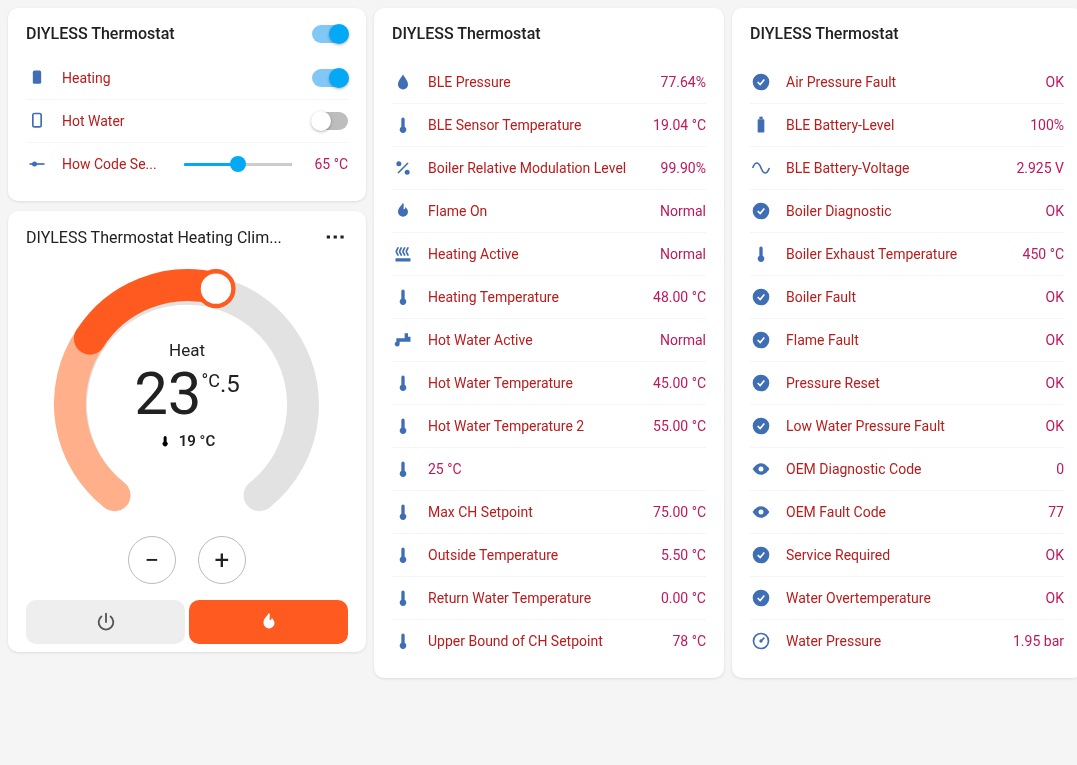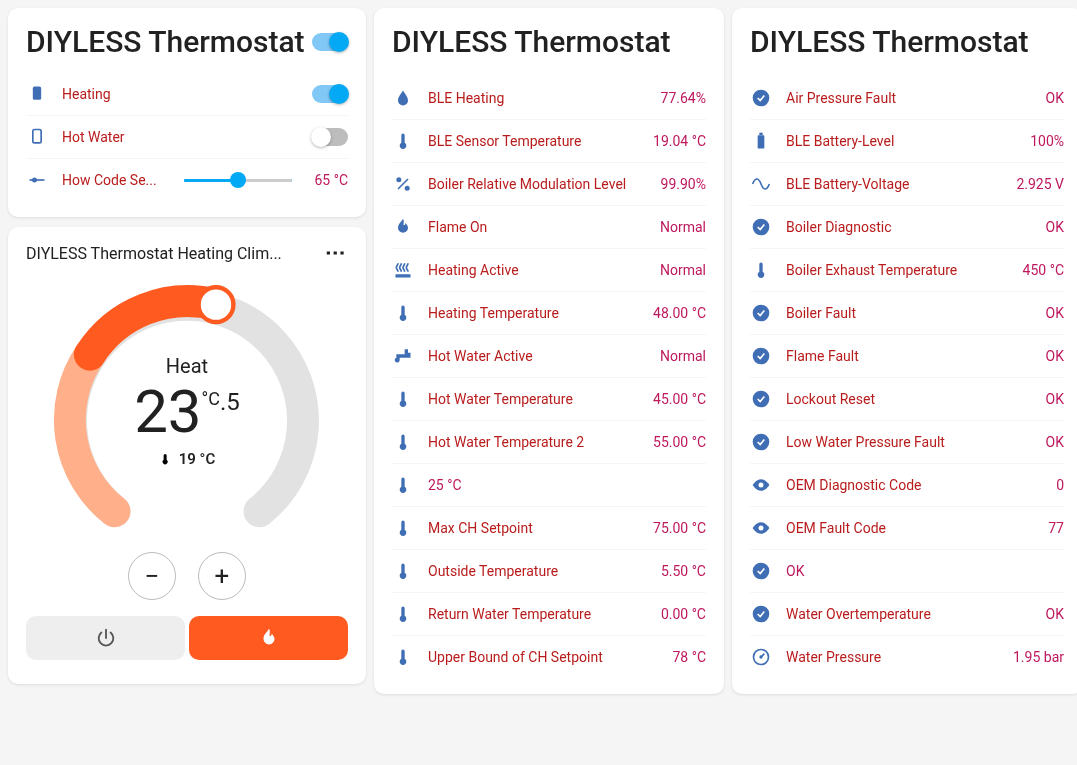--- a/index.html
+++ b/index.html
@@ -14,21 +14,21 @@
   font-size: 14px;
   color: #212121;
 }
 .card {
   background: #fff;
   border-radius: 10px;
   box-shadow: 0 1px 3px rgba(0,0,0,0.1);
   padding: 16px 18px;
 }
 .card-header {
-  font-size: 30px;
+  font-size: 16px;
   font-weight: 500;
   margin-bottom: 18px;
   color: #212121;
 }
 .left-col { display: flex; flex-direction: column; gap: 10px; }
 .toggle-card .hdr-row { display:flex; justify-content:space-between; align-items:center; margin-bottom:14px;}
 .toggle-card .hdr-row .card-header{margin-bottom:0;}
 .row {
   display: flex;
   align-items: center;
@@ -44,28 +44,28 @@
   width: 36px; height: 18px; border-radius: 10px; background:#bdbdbd; position:relative; cursor:pointer;
 }
 .toggle::after{content:'';position:absolute;width:20px;height:20px;border-radius:50%;background:#fff;top:-1px;left:-1px;box-shadow:0 1px 3px rgba(0,0,0,0.3);transition:all .1s;}
 .toggle.on{background:#81c8f7;}
 .toggle.on::after{left:17px;background:#03a9f4;}
 .slider-track{height:3px;background:#03a9f4;flex:1;border-radius:2px;position:relative;margin:0 8px;}
 .slider-track .fill{position:absolute;left:0;top:0;height:100%;background:#03a9f4;border-radius:2px;}
 .slider-track .rest{position:absolute;right:0;top:0;height:100%;background:#ccc;border-radius:2px;}
 .slider-thumb{position:absolute;width:16px;height:16px;background:#03a9f4;border-radius:50%;top:50%;transform:translate(-50%,-50%);}
 
-.climate-card { padding: 16px 18px 24px; }
+.climate-card { padding: 16px 18px 8px; }
 .climate-card .title-row{display:flex;align-items:center;justify-content:space-between;margin-bottom:8px;}
 .climate-title{font-size:16px;font-weight:400;overflow:hidden;text-overflow:ellipsis;white-space:nowrap;}
 .dots{font-size:20px;font-weight:700;letter-spacing:1px;color:#212121;cursor:pointer;writing-mode:vertical-lr;}
 .dial-wrap{position:relative;width:290px;height:290px;margin:0 auto;}
 .dial-wrap svg{width:100%;height:100%;}
 .dial-center{position:absolute;left:50%;top:48%;transform:translate(-50%,-50%);text-align:center;}
-.mode-label{font-size:20px;color:#212121;margin-bottom:4px;}
+.mode-label{font-size:17px;color:#212121;margin-bottom:4px;}
 .temp-big{font-size:60px;font-weight:400;line-height:1;}
 .temp-big .dec{font-size:24px;vertical-align:top;position:relative;top:8px;}
 .temp-big .unit{font-size:18px;vertical-align:top;position:relative;top:8px;}
 .cur-temp{margin-top:8px;font-size:15px;display:flex;align-items:center;justify-content:center;gap:8px;font-weight:600;}
 .cur-temp svg{width:12px;height:12px;fill:#000;}
 .pm-row{display:flex;justify-content:center;gap:22px;margin-top:-10px;margin-bottom:16px;}
 .pm-btn{width:48px;height:48px;border:1px solid #bbb;border-radius:50%;display:flex;align-items:center;justify-content:center;font-size:26px;cursor:pointer;background:#fff;}
 .bottom-btns{display:flex;gap:4px;}
 .bottom-btns .mode-btn{flex:1;height:44px;border-radius:10px;display:flex;align-items:center;justify-content:center;cursor:pointer;}
 .mode-btn.power{background:#eee;color:#555;}
@@ -163,21 +163,21 @@
 
 <div class="card">
   <div class="card-header">DIYLESS Thermostat</div>
   <div id="sensors1-rows">
       <div class="row">
         <span class="icon">
           <svg viewBox="0 0 24 24">
             <path d="M12 3c-3 5-6 8-6 12a6 6 0 0 0 12 0c0-4-3-7-6-12z"></path>
           </svg>
         </span>
-        <span class="label">BLE Heating</span>
+        <span class="label">BLE Pressure</span>
         <span class="val">77.64%</span>
       </div>
       <div class="row">
         <span class="icon">
           <svg viewBox="0 0 24 24">
             <path d="M12 3a2 2 0 0 0-2 2v9a4 4 0 1 0 4 0V5a2 2 0 0 0-2-2z"></path>
           </svg>
         </span>
         <span class="label">BLE Sensor Temperature</span>
         <span class="val">19.04 °C</span>
@@ -365,21 +365,21 @@
         <span class="label">Flame Fault</span>
         <span class="val">OK</span>
       </div>
       <div class="row">
         <span class="icon">
           <svg viewBox="0 0 24 24">
             <circle cx="12" cy="12" r="10"></circle>
             <path d="M8 12l3 3 5-6" stroke="#fff" stroke-width="2" fill="none"></path>
           </svg>
         </span>
-        <span class="label">Lockout Reset</span>
+        <span class="label">Pressure Reset</span>
         <span class="val">OK</span>
       </div>
       <div class="row">
         <span class="icon">
           <svg viewBox="0 0 24 24">
             <circle cx="12" cy="12" r="10"></circle>
             <path d="M8 12l3 3 5-6" stroke="#fff" stroke-width="2" fill="none"></path>
           </svg>
         </span>
         <span class="label">Low Water Pressure Fault</span>
@@ -405,20 +405,21 @@
         <span class="label">OEM Fault Code</span>
         <span class="val">77</span>
       </div>
       <div class="row">
         <span class="icon">
           <svg viewBox="0 0 24 24">
             <circle cx="12" cy="12" r="10"></circle>
             <path d="M8 12l3 3 5-6" stroke="#fff" stroke-width="2" fill="none"></path>
           </svg>
         </span>
+        <span class="label">Service Required</span>
         <span class="val">OK</span>
       </div>
       <div class="row">
         <span class="icon">
           <svg viewBox="0 0 24 24">
             <circle cx="12" cy="12" r="10"></circle>
             <path d="M8 12l3 3 5-6" stroke="#fff" stroke-width="2" fill="none"></path>
           </svg>
         </span>
         <span class="label">Water Overtemperature</span>

